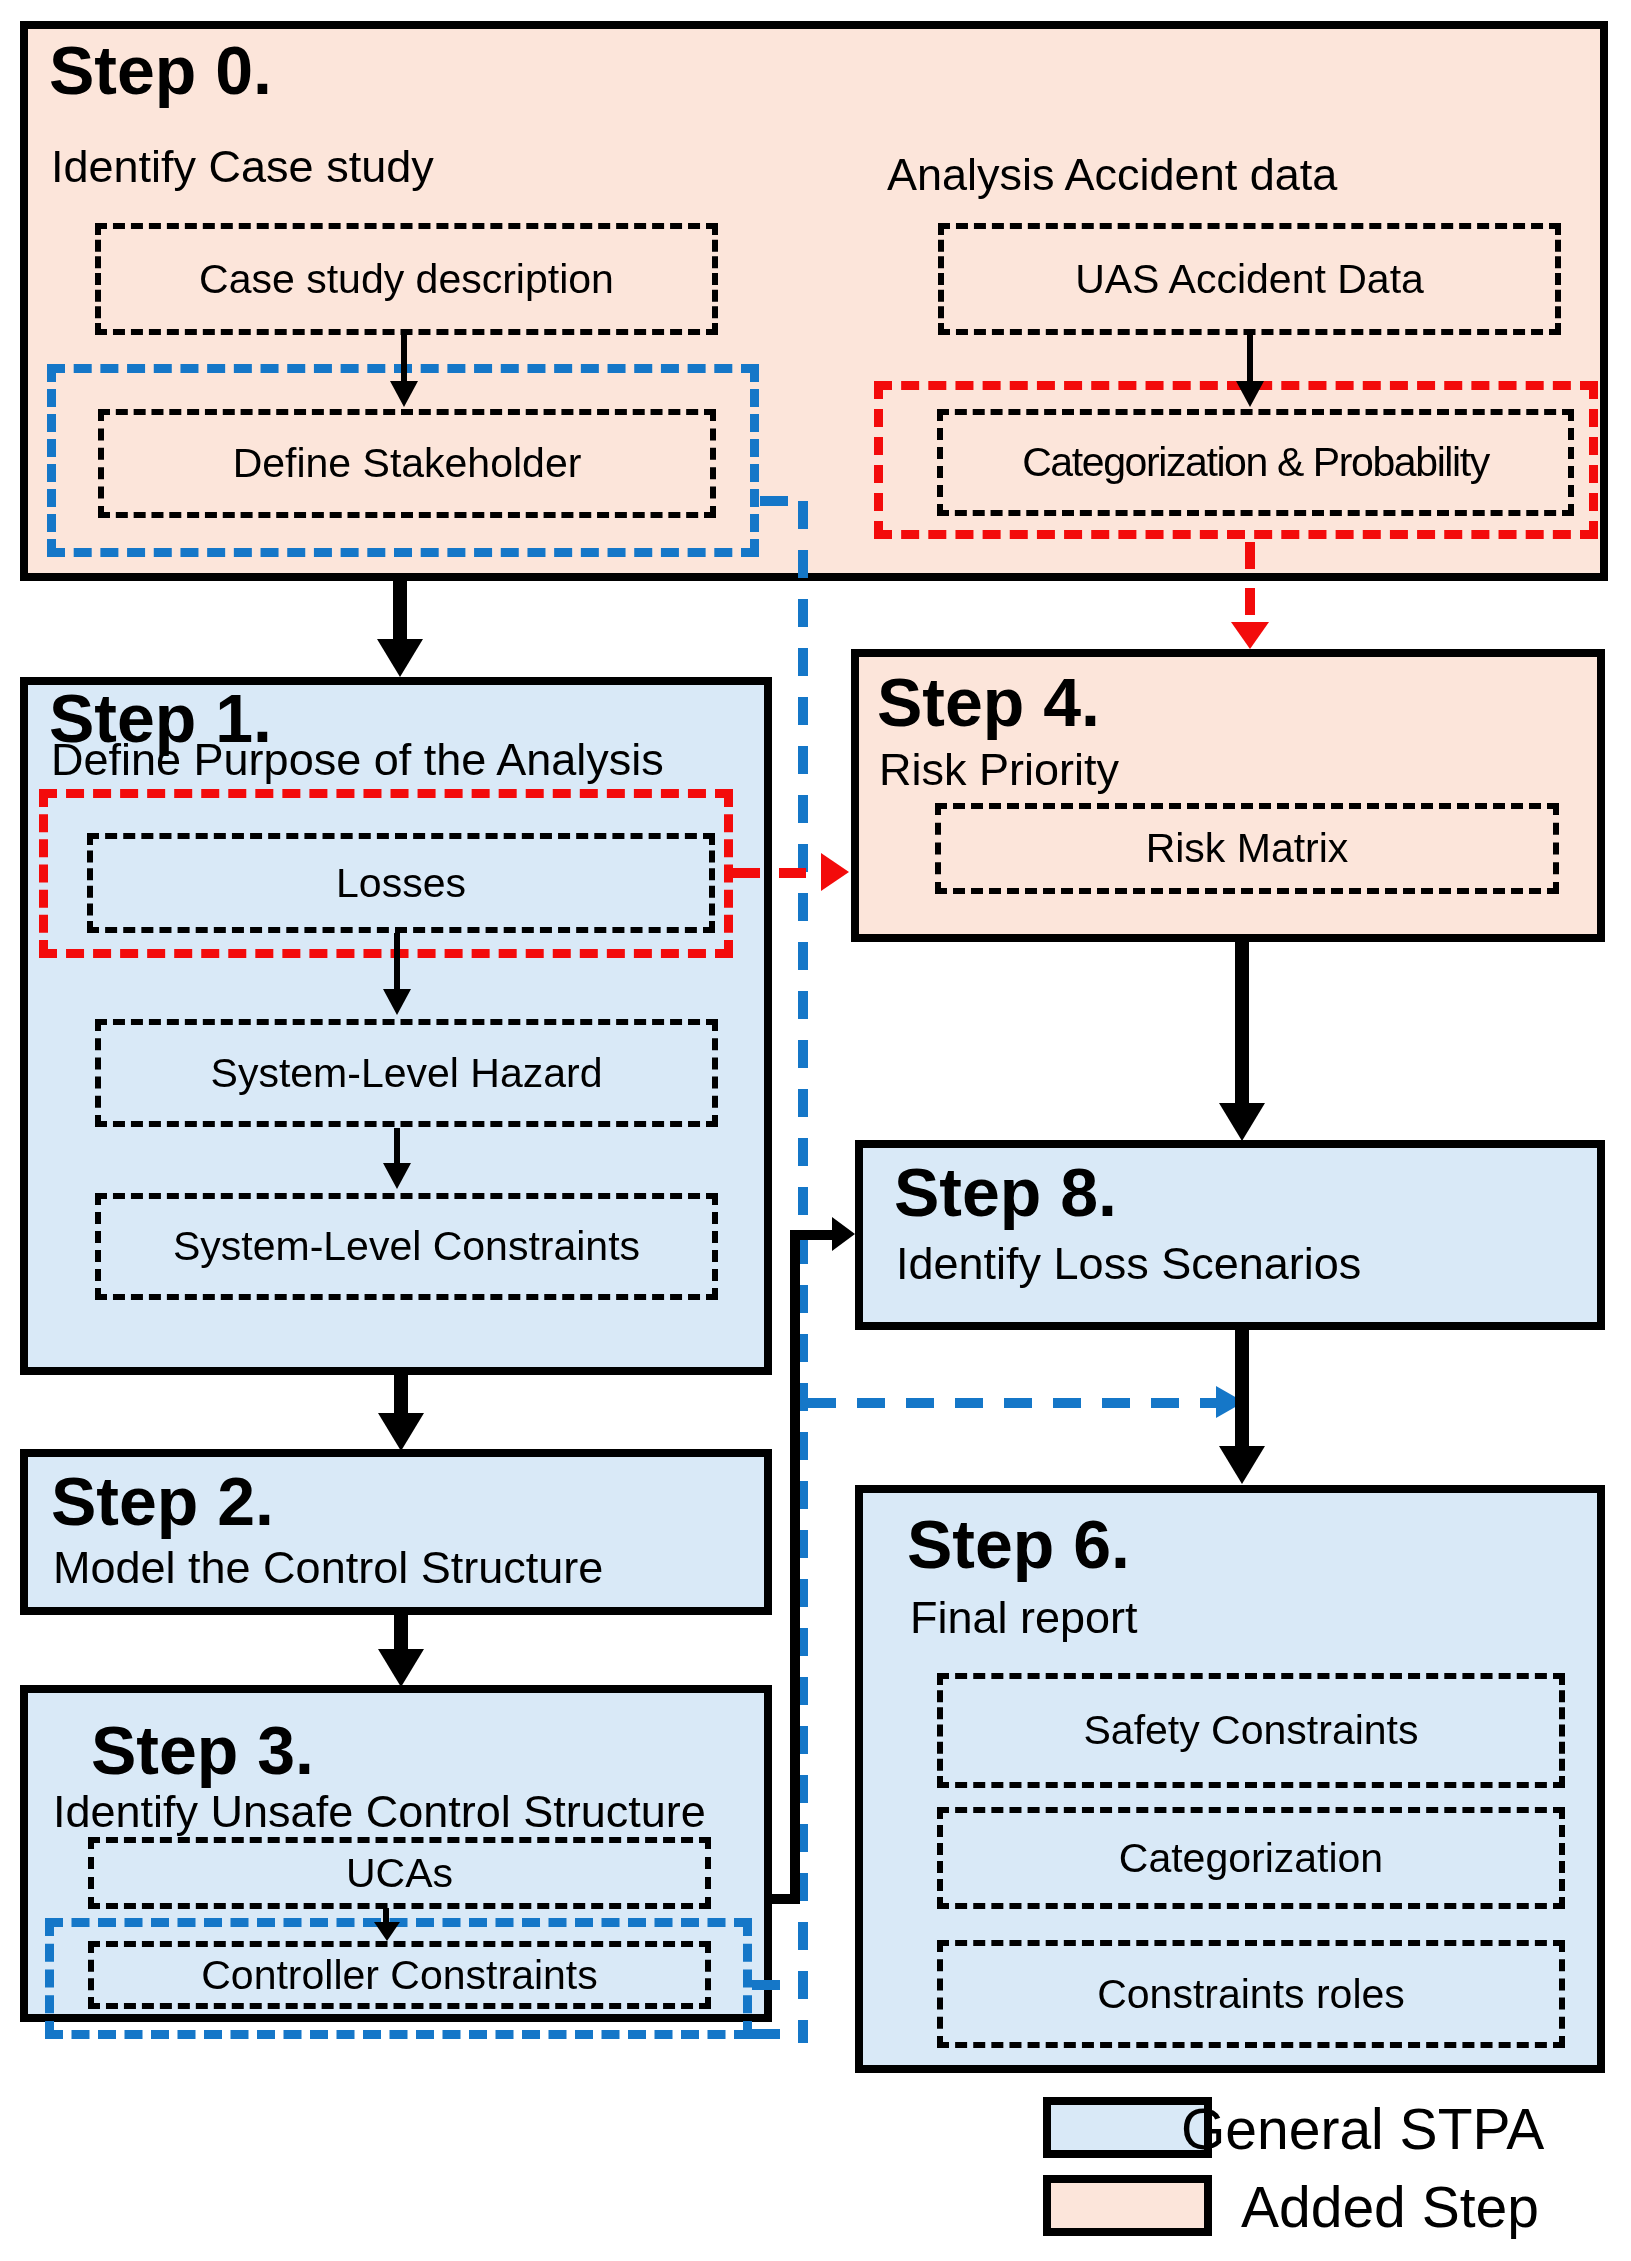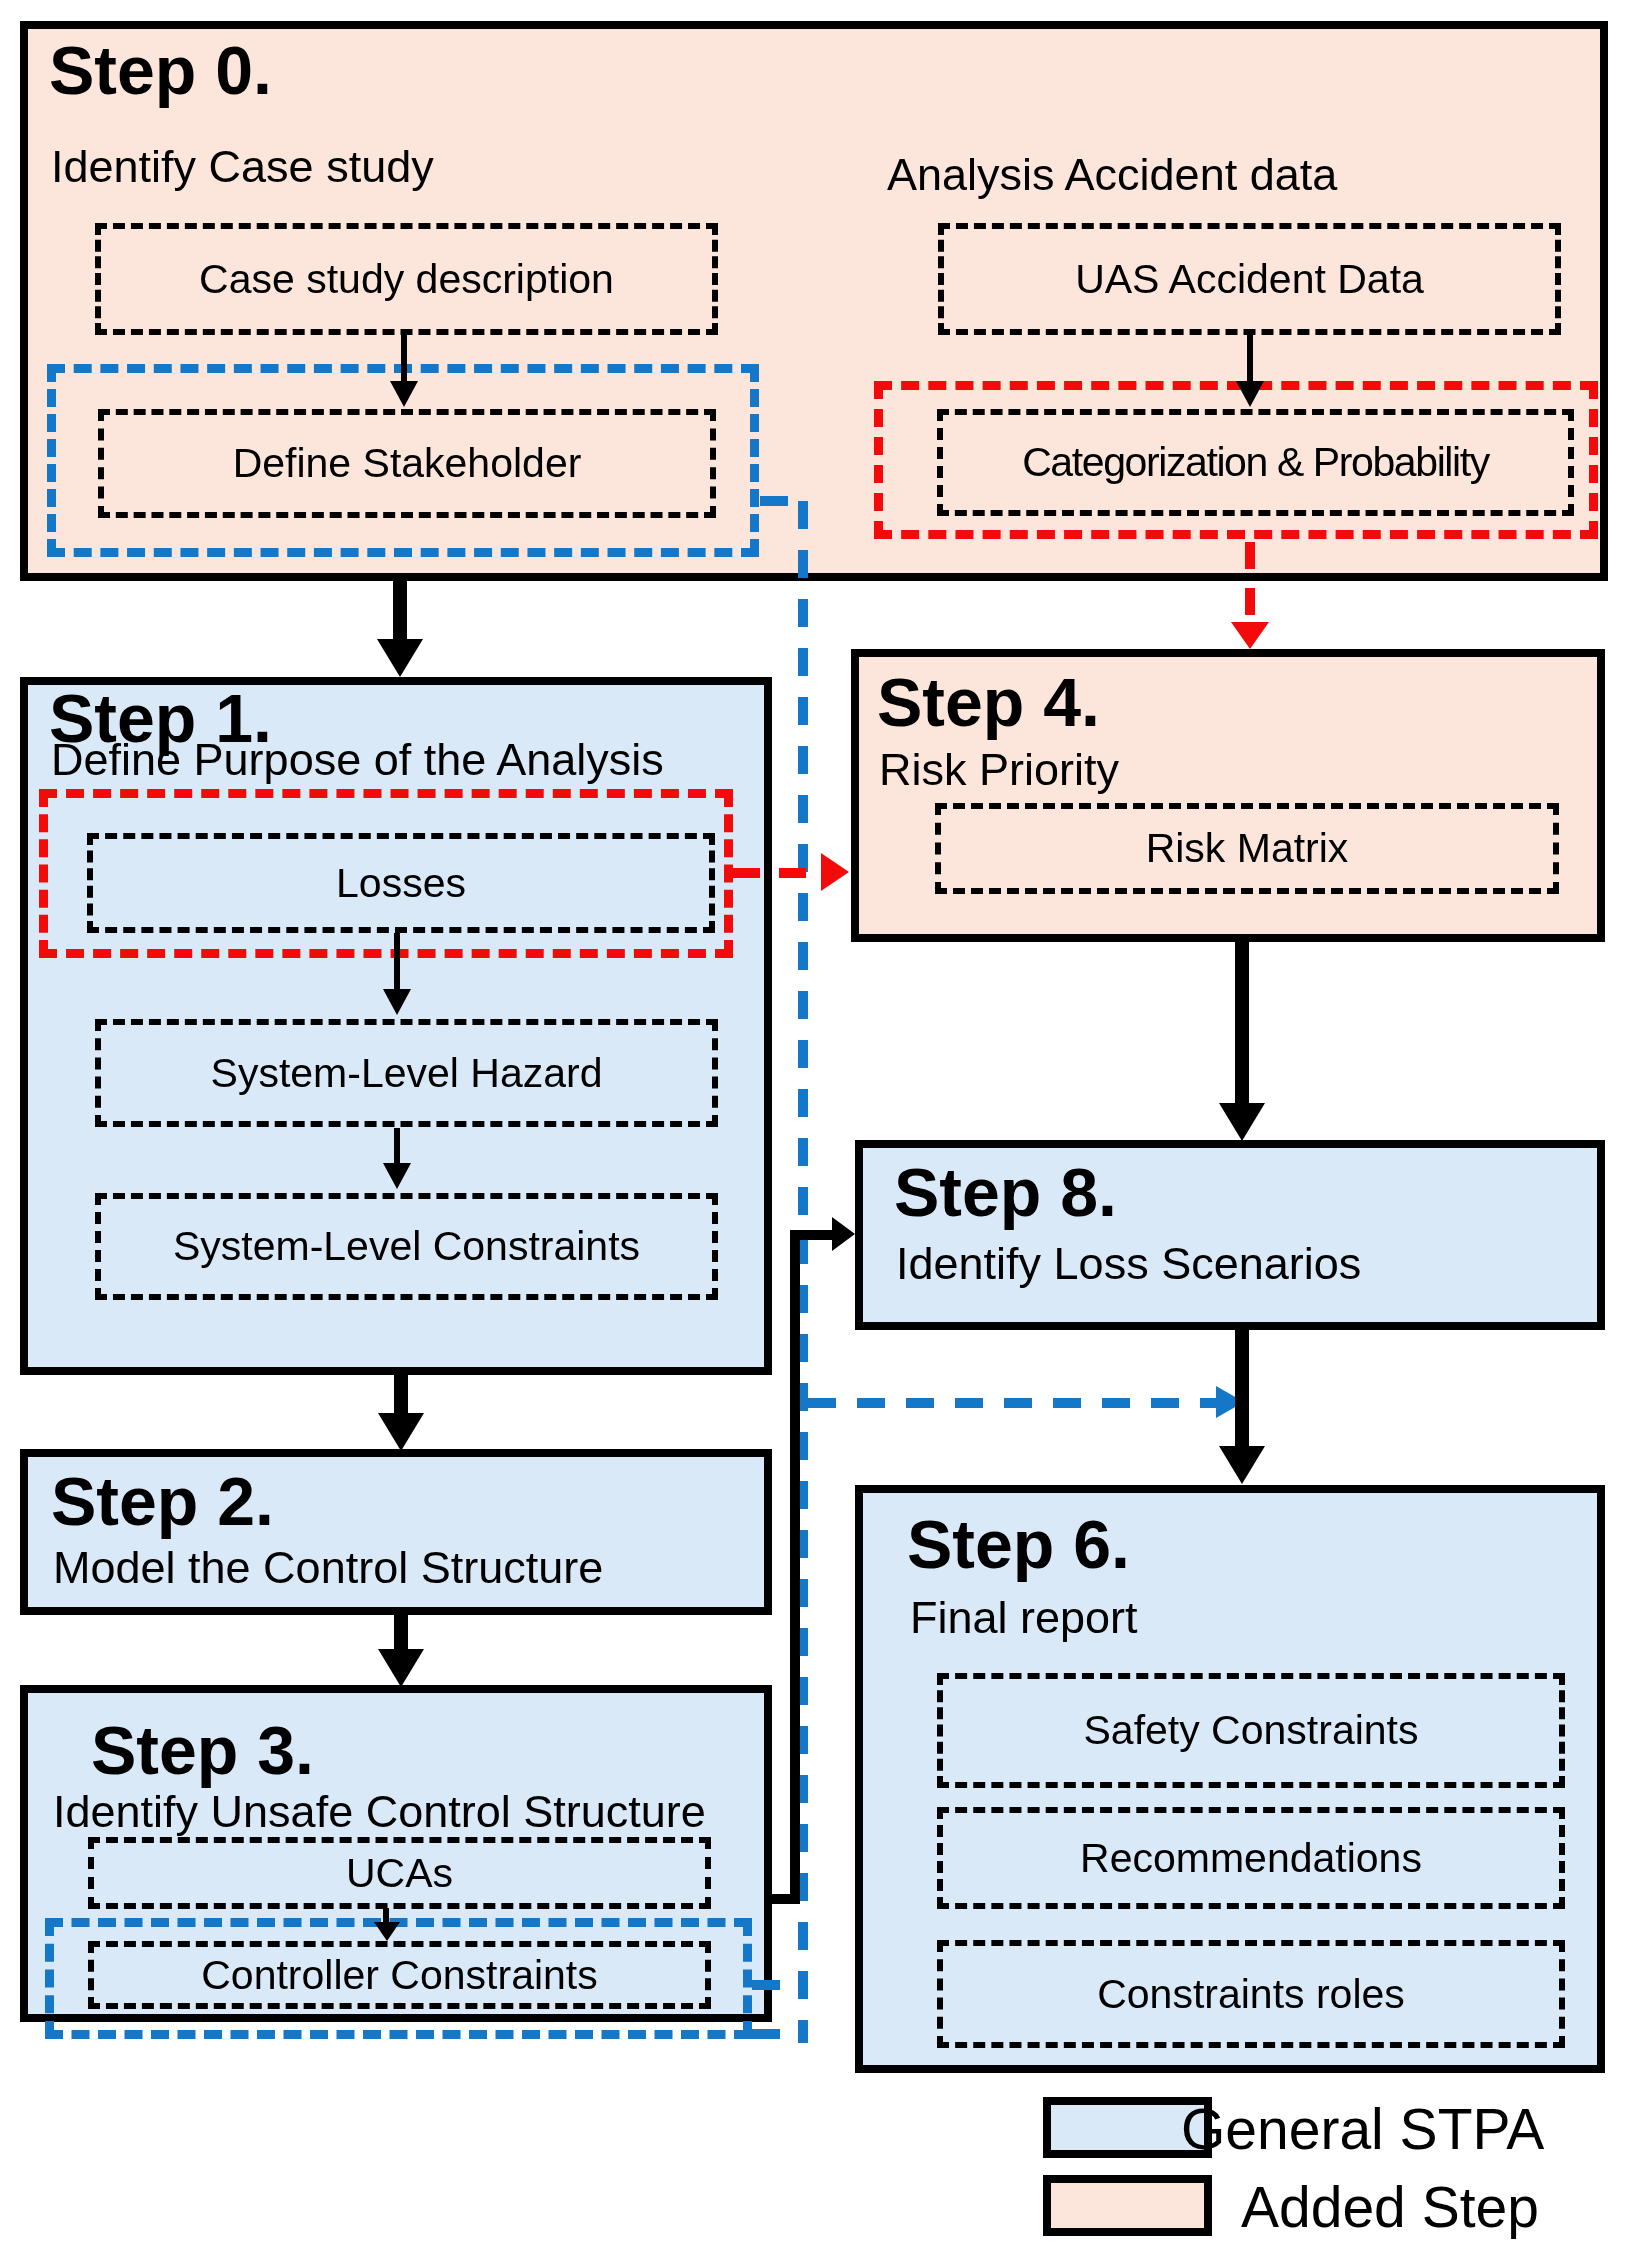--- a/index.html
+++ b/index.html
@@ -174,21 +174,21 @@
   <div id="box-matrix" class="dashbox">Risk Matrix</div>
 
   <div id="step5" class="stepbox fill-blue"></div>
   <div id="t-step5" class="title">Step 8.</div>
   <div id="s-step5" class="subtitle">Identify Loss Scenarios</div>
 
   <div id="step6" class="stepbox fill-blue"></div>
   <div id="t-step6" class="title">Step 6.</div>
   <div id="s-step6" class="subtitle">Final report</div>
   <div id="box-safety" class="dashbox">Safety Constraints</div>
-  <div id="box-rec" class="dashbox">Recommendations</div>
+  <div id="box-rec" class="dashbox">Categorization</div>
   <div id="box-roles" class="dashbox">Constraints roles</div>
 
   <div id="blue-stub1" class="hdash-blue"></div>
   <div id="blue-vline" class="vdash-blue"></div>
   <div id="blue-branch" class="hdash-blue"></div>
   <div id="blue-branch-head" class="tri"></div>
   <div id="blue-stub2" class="hdash-blue"></div>
   <div id="blue-botext" class="hdash-blue"></div>
 
   <div id="red-varrow-shaft" class="vdash-red"></div>

